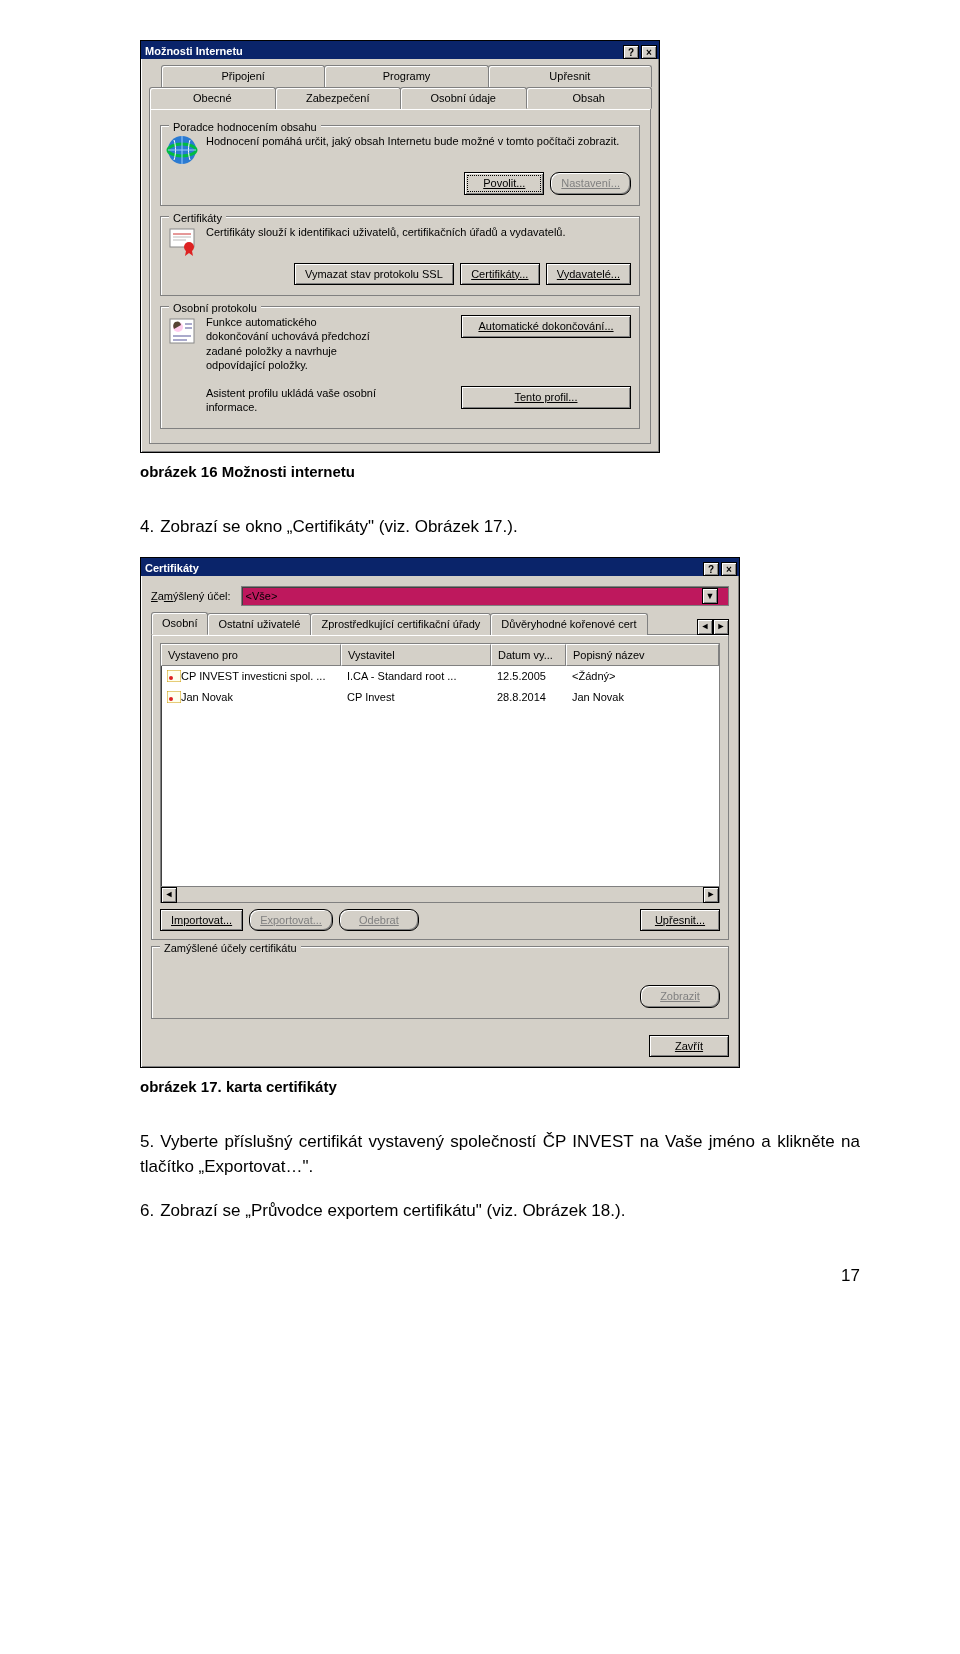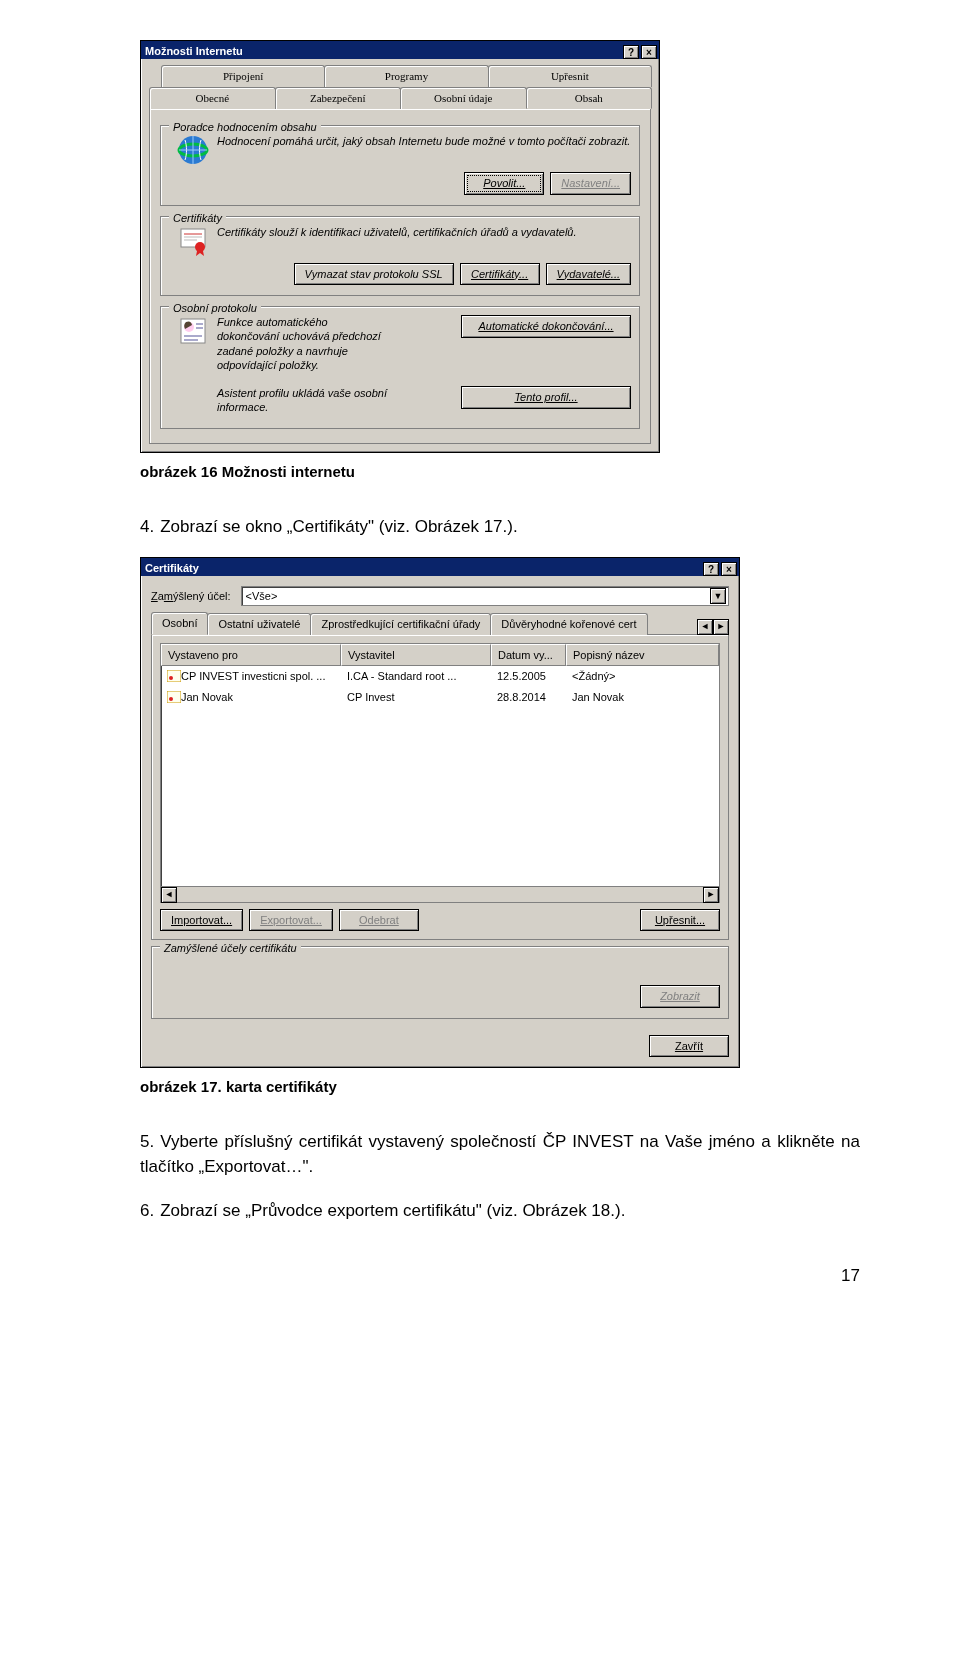--- a/index.html
+++ b/index.html
@@ -60,43 +60,41 @@
     background: #d4d0c8;
     border: 1px solid #808080;
     border-bottom: none;
     border-radius: 3px 3px 0 0;
     padding: 2px 12px;
     margin-right: -1px;
     text-align: center;
     font-size: 11px;
     flex: 1;
     box-shadow: inset 1px 1px 0 #fff;
-    font-family: Liberation Serif, serif;
   }
   .tab.active {
     background: #d4d0c8;
     border-bottom: 1px solid #d4d0c8;
     position: relative; z-index: 3;
     font-weight: normal;
   }
   .tabpanel {
     border: 1px solid #808080;
     box-shadow: inset 1px 1px 0 #fff;
     margin: -1px 8px 8px 8px;
     padding: 10px 10px 4px 10px;
     position: relative; z-index: 1;
   }
 
   .group {
     border: 1px solid #808080;
     box-shadow: inset 1px 1px 0 #fff;
-    padding: 8px 8px 10px 16px;
+    padding: 8px 8px 10px 5px;
     margin: 6px 0 10px 0;
     position: relative;
-    font-style: italic;
   }
   .group-title {
     position: absolute;
     top: -7px; left: 8px;
     background: #d4d0c8;
     padding: 0 4px;
     font-size: 11px;
   }
   .row { display: flex; align-items: flex-start; gap: 8px; }
   .icon32 { width: 32px; height: 32px; flex: 0 0 32px; }
@@ -105,36 +103,36 @@
   .btn {
     background: #d4d0c8;
     border: 1px solid #000;
     box-shadow: inset 1px 1px 0 #fff, inset -1px -1px 0 #808080;
     padding: 2px 10px;
     font-size: 11px;
     text-align: center;
     min-width: 80px;
   }
   .btn.focus { outline: 1px dotted #000; outline-offset: -4px; }
-  .btn.disabled { color: #808080; }
+  .btn.disabled { color: #808080; border-radius: 9px; }
   .u { text-decoration: underline; }
 
   .dlg-buttons {
     display: flex; justify-content: flex-end; gap: 6px;
     padding: 6px 10px 10px 10px;
   }
 
   
   .field-row { display:flex; align-items:center; gap:10px; padding: 10px 10px 6px 10px; }
   .label { font-size:11px; }
   .combo {
-    flex:1; height:20px; background:#ffffff;
+    flex:1; height:20px; background:#be185d;
     border:1px solid #808080; box-shadow: inset 1px 1px 0 #404040;
     display:flex; align-items:center; justify-content:space-between;
-    padding:0 2px 0 4px; font-size:11px;
+    padding:0 10px 0 4px; font-size:11px;
   }
   .combo .arrow {
     width:16px; height:16px; background:#d4d0c8;
     border:1px solid #000; box-shadow: inset 1px 1px 0 #fff, inset -1px -1px 0 #808080;
     text-align:center; font-size:9px; line-height:14px;
   }
 
   .ctabs {
     display:flex; padding: 0 10px; align-items:flex-end;
   }

